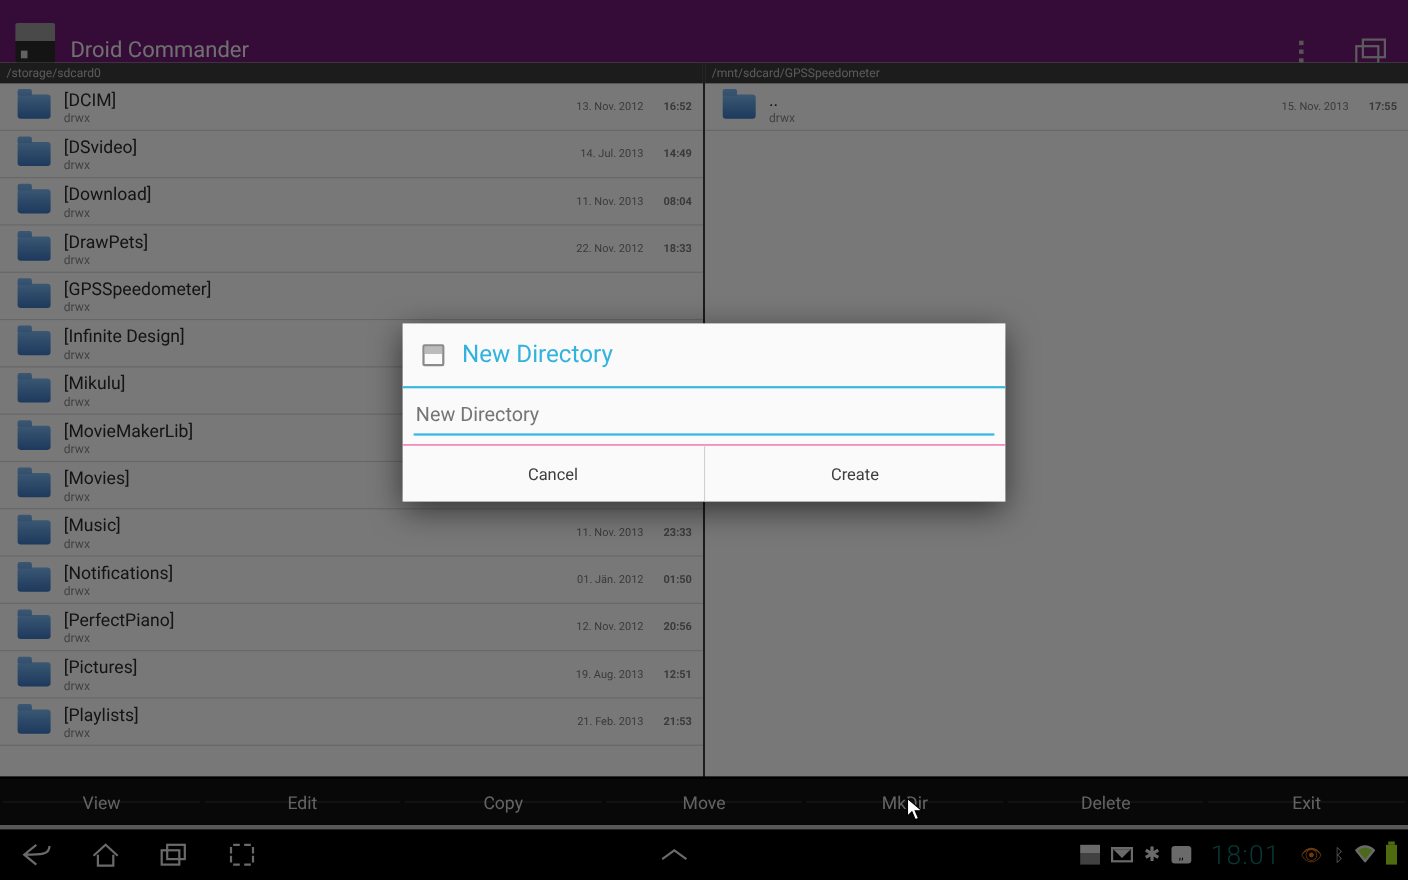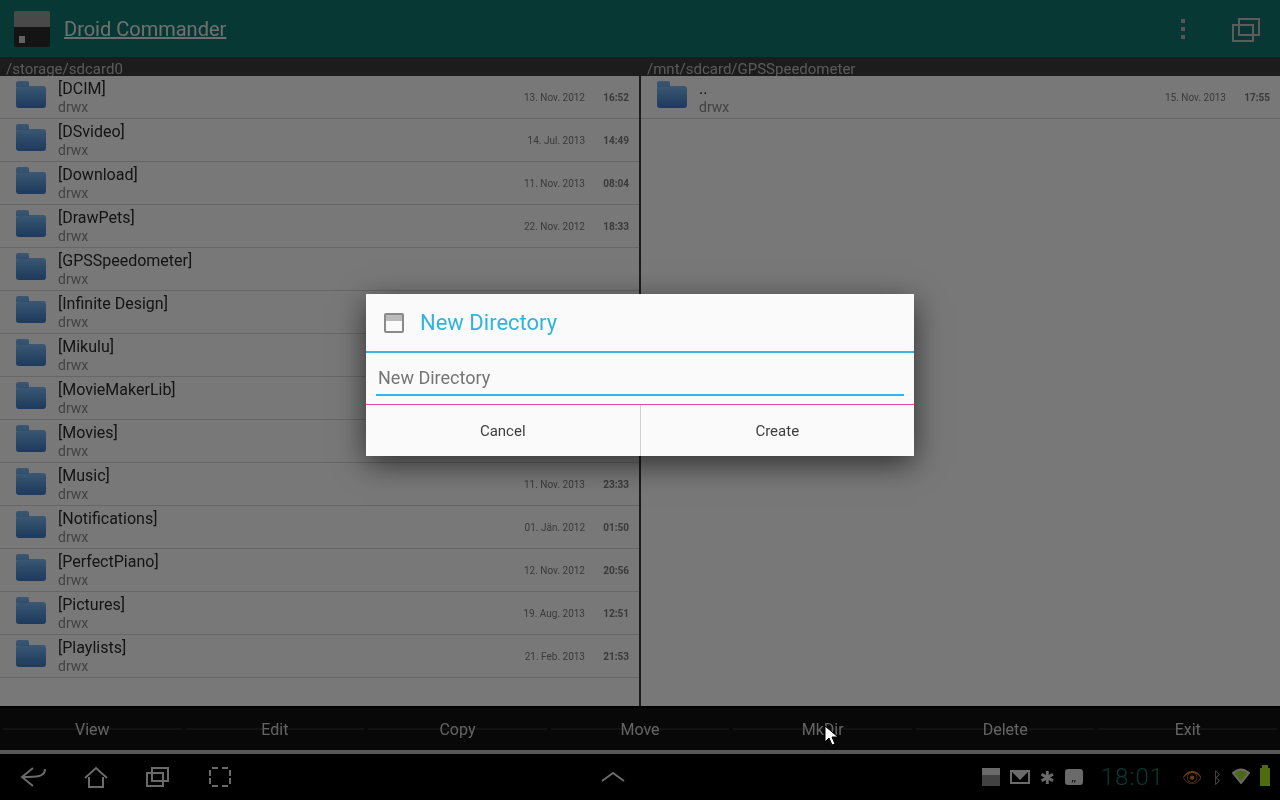--- a/index.html
+++ b/index.html
@@ -1,43 +1,43 @@
 <!DOCTYPE html>
 <html><head>
 <meta charset="utf-8">
 <style>
   * { margin:0; padding:0; box-sizing:border-box; font-family: Roboto, "Helvetica Neue", Arial, sans-serif; }
   html,body{ width:1280px; height:800px; overflow:hidden; background:#000; }
   .screen{ position:relative; width:1280px; height:800px; background:#b9b9b9; }
 
   
-  .actionbar{ position:absolute; top:0; left:0; right:0; height:57px; background:#0f766e; display:flex; align-items:center; color:#e4e4e4;text-decoration:underline; }
+  .actionbar{ position:absolute; top:0; left:0; right:0; height:57px; background:#701a75; display:flex; align-items:flex-end; color:#e4e4e4; }
   .actionbar .appicon{ width:36px; height:36px; margin:0 14px; background:linear-gradient(#9a9a9a 0 45%, #2a2a2a 45% 100%); border-radius:2px; position:relative;}
   .actionbar .appicon::after{content:'';position:absolute;left:5px;bottom:4px;width:6px;height:7px;background:#ccc;}
   .actionbar .apptitle{ font-size:20px; font-weight:400; color:#eaeaea;}
   .actionbar .spacer{flex:1;}
   .ab-dots{width:6px;display:flex;flex-direction:column;gap:4px;align-items:center;margin:0 24px;}
   .ab-dots span{display:block;width:4px;height:4px;background:#b5b5b5;}
   .ab-windows{position:relative;width:26px;height:22px;margin:0 22px;}
   .ab-windows::before,.ab-windows::after{content:'';position:absolute;border:2px solid #c0c0c0;width:18px;height:14px;}
   .ab-windows::before{left:0;top:6px;}
   .ab-windows::after{left:6px;top:0;}
 
   
   .panewrap{position:absolute;top:57px;left:0;right:0;bottom:50px; display:flex;}
   .pane{flex:1; display:flex; flex-direction:column; background:#f8f8f8; position:relative;}
   .pane.left{border-right:2px solid #3b3b3b;}
-  .pathbar{height:19px; background:#3c3c3c; color:#bdbdbd; font-size:15px; padding:3px 6px;}
+  .pathbar{height:19px; background:#3c3c3c; color:#bdbdbd; font-size:11px; padding:3px 6px;}
   .filelist{flex:1; overflow:hidden; background:#fafafa;}
   .row{display:flex; align-items:center; height:43px; border-bottom:1px solid #d5d5d5; padding:0 10px 0 16px;}
   .folder-icn{width:30px;height:22px; background:linear-gradient(#7ab6f0,#3d78c2); border-radius:3px; margin-right:12px; position:relative;}
   .folder-icn::before{content:'';position:absolute;left:0;top:-5px;width:13px;height:6px;border-radius:2px 2px 0 0;background:linear-gradient(#7ab6f0,#6aa4df);}
   .row .nm{flex:1; }
   .row .name{font-size:16px; color:#2b2b2b;}
-  .row .perm{font-size:14px; color:#8a8a8a; margin-top:1px;}
+  .row .perm{font-size:11px; color:#8a8a8a; margin-top:1px;}
   .row .date{font-size:10px; color:#7a7a7a; width:70px; text-align:right;}
   .row .time{font-size:10px; color:#7a7a7a; width:34px; text-align:right; margin-left:10px;font-weight:bold;}
 
   
   .apptoolbar{position:absolute; left:0; right:0; bottom:50px; height:44px; background:#111; display:flex; gap:4px; padding:20px 3px; border-top:2px solid #000;}
   .tbtn{flex:1;background:#272727;color:#cfcfcf;font-size:16px;display:flex;align-items:center;justify-content:center;border-radius:0;}
 
   
   .navbar{position:absolute; left:0;right:0;bottom:0;height:46px;background:#000;display:flex;align-items:center;padding:0 10px;color:#d7d7d7;}
   .navbar .navbtn{width:48px;height:36px;display:flex;align-items:center;justify-content:center;margin-right:14px;}

